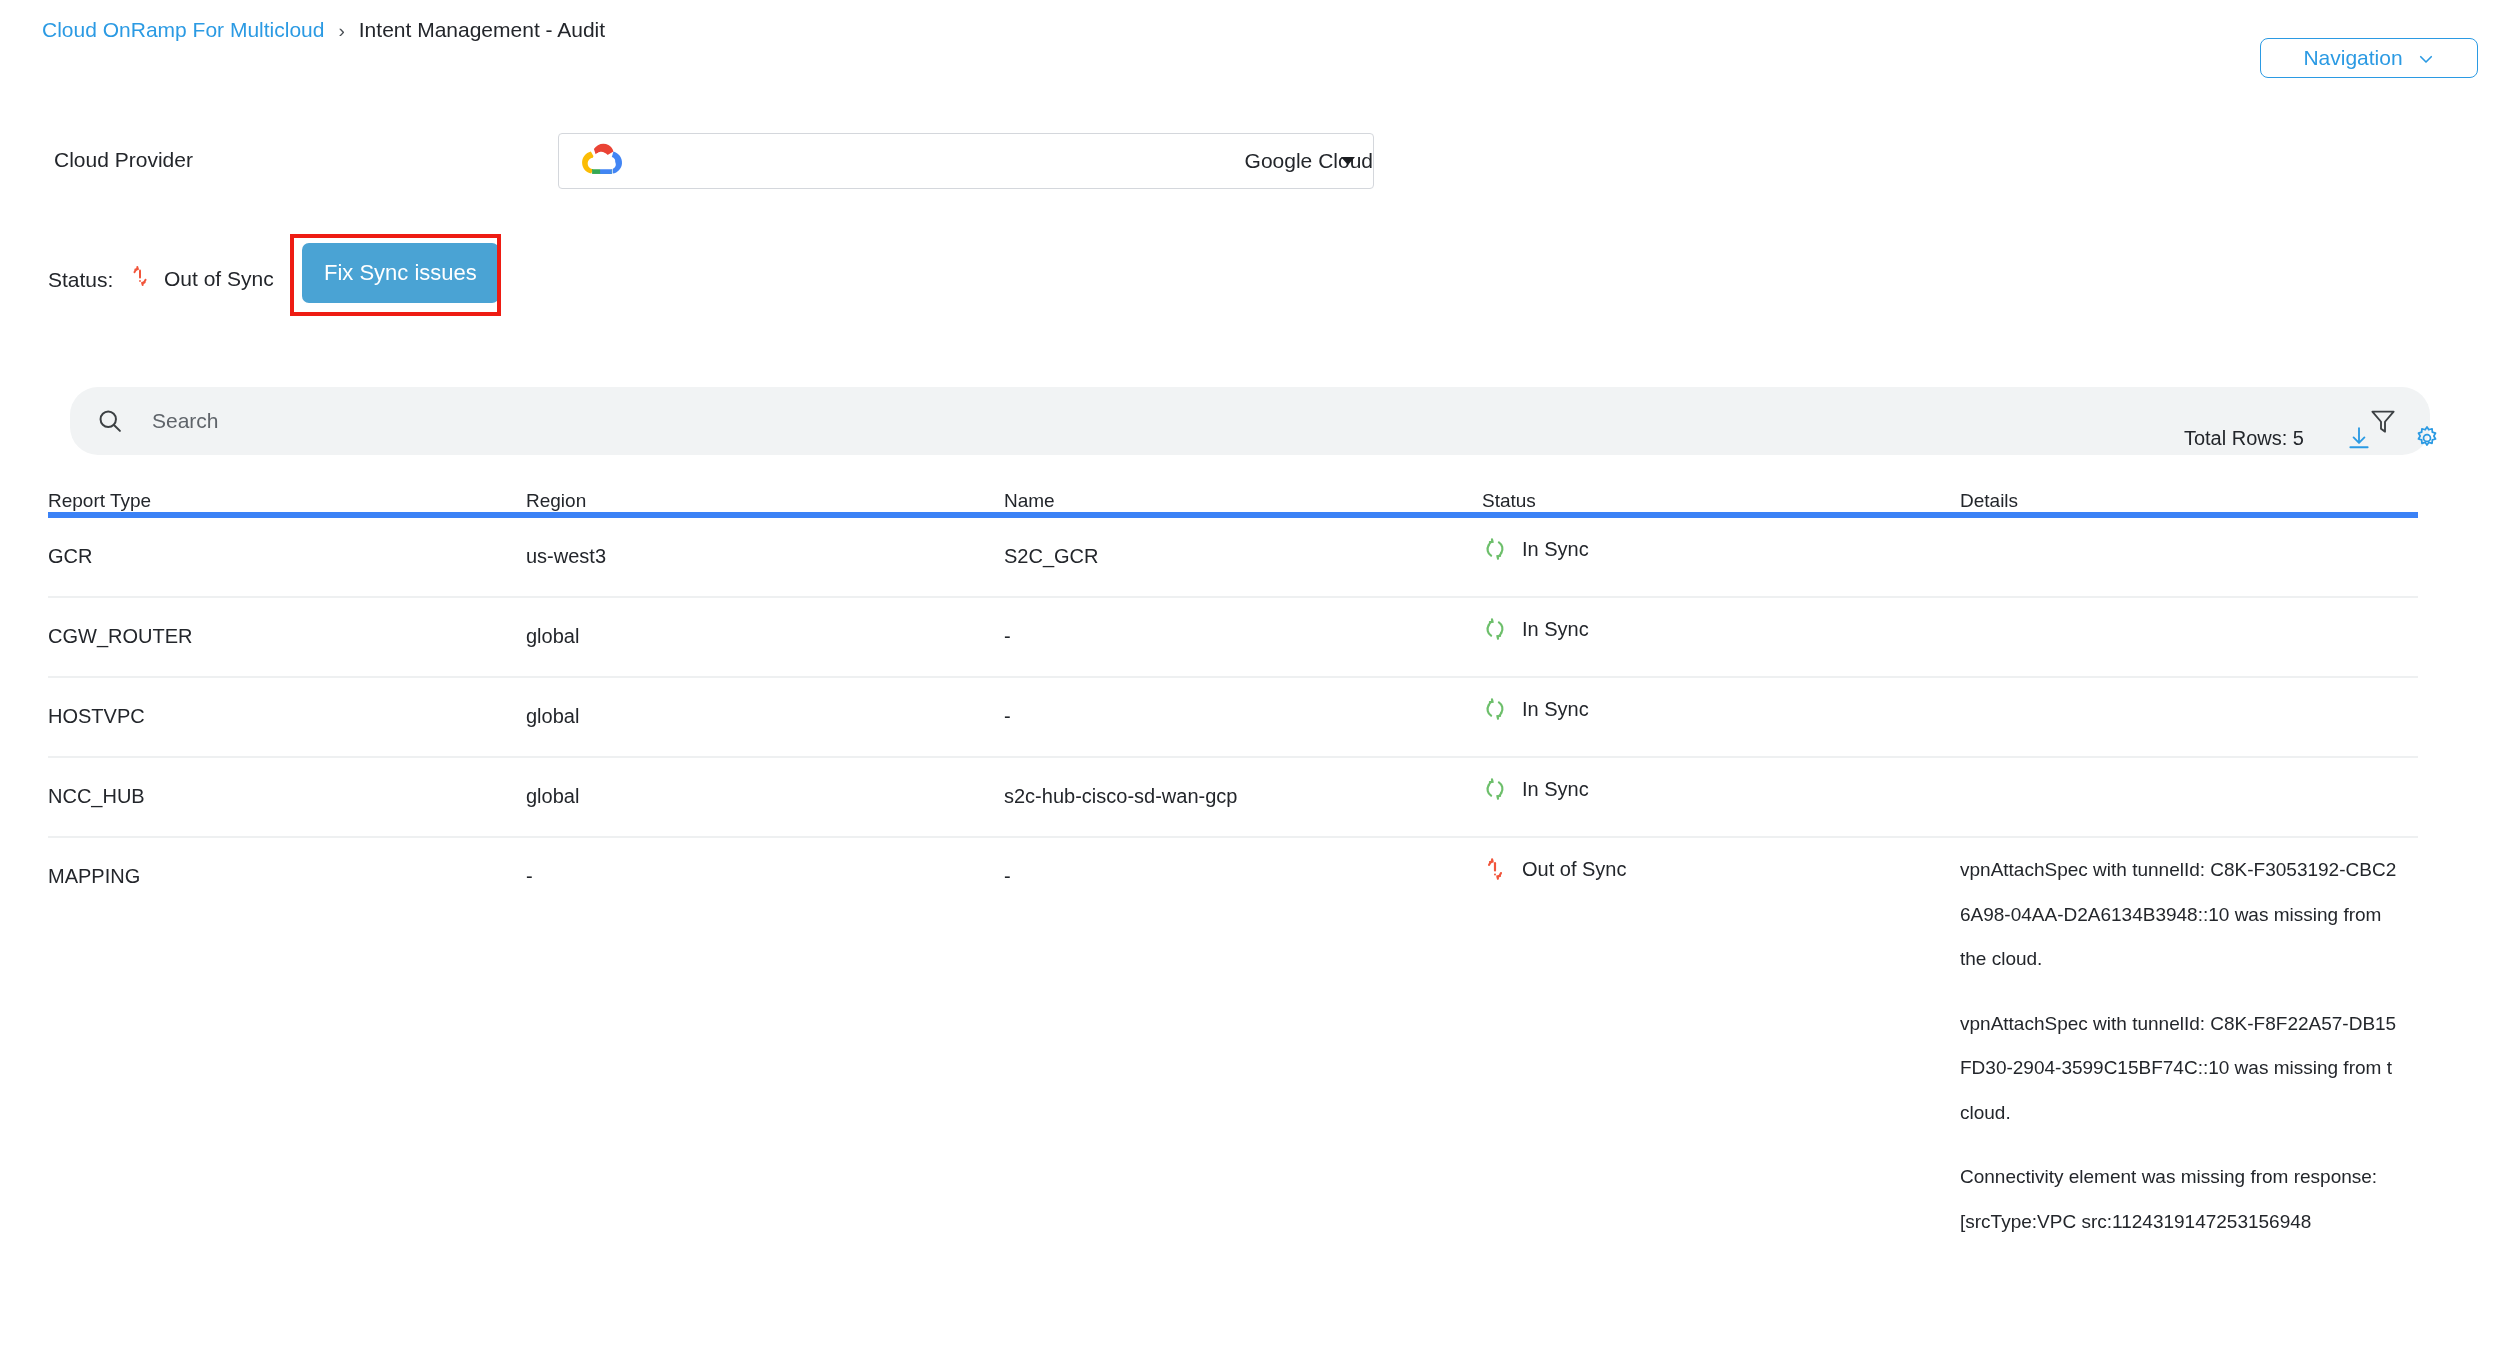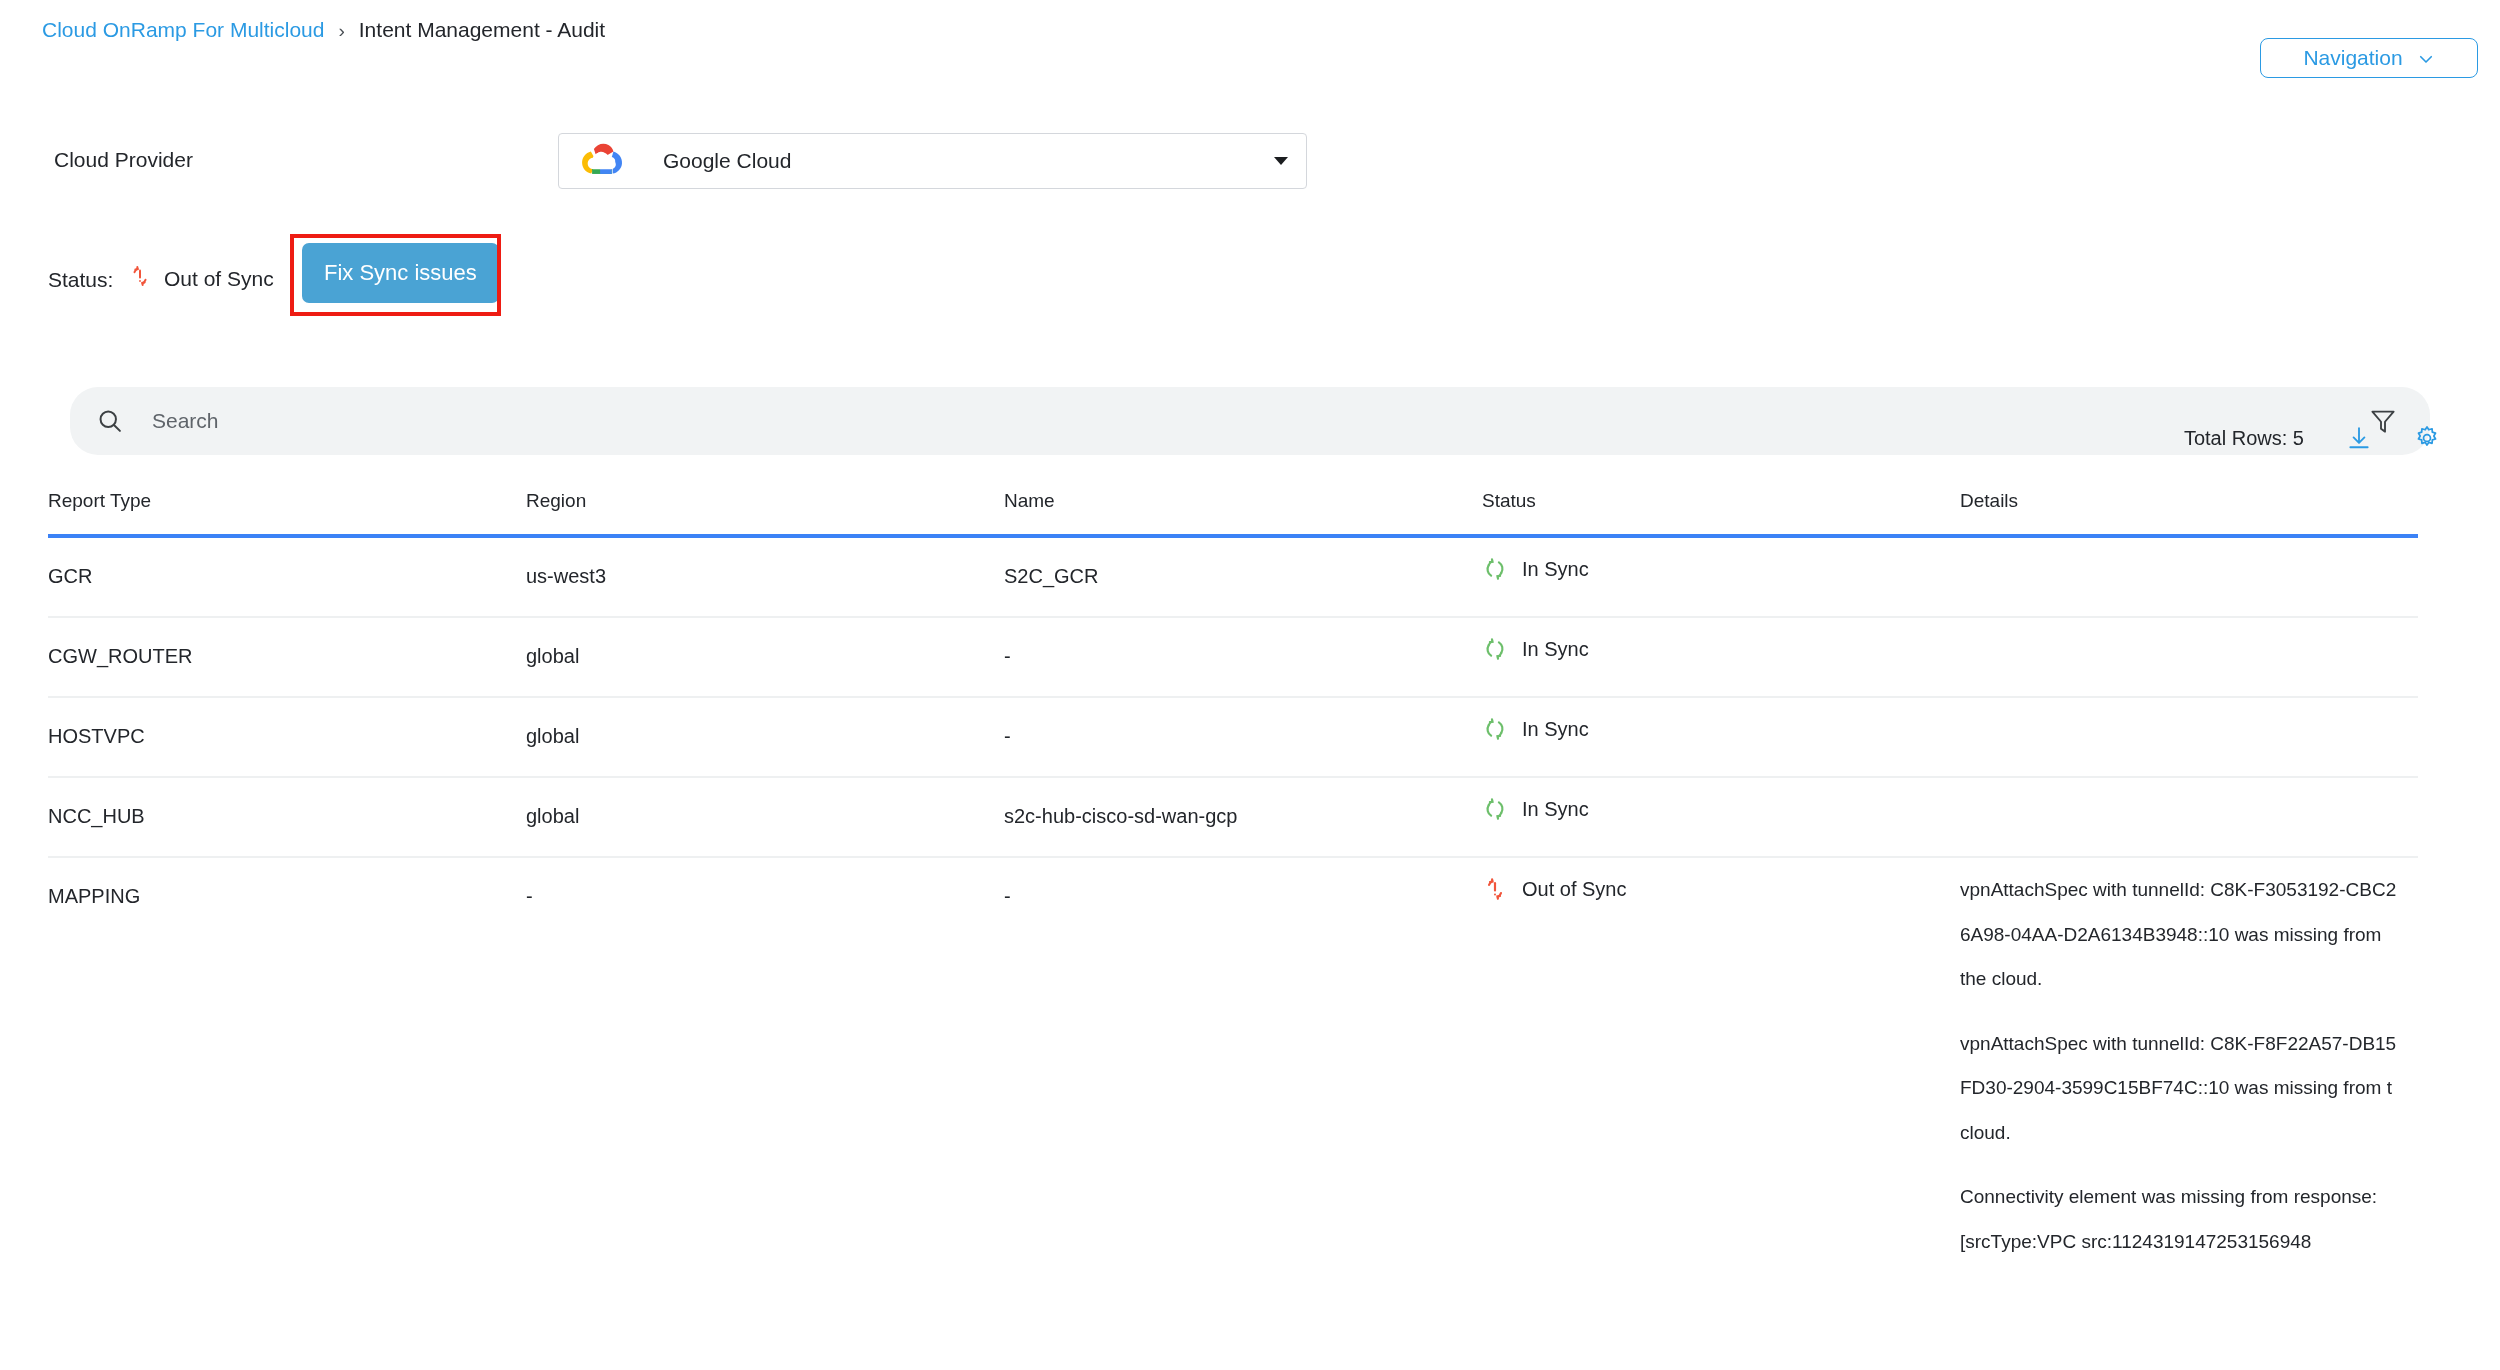--- a/index.html
+++ b/index.html
@@ -35,25 +35,26 @@
   }
   .nav-chevron { display:inline-block; width: 18px; height: 18px; }
 
   
   .cp-label {
     position: absolute; left: 54px; top: 148px;
     font-size: 21px; color: #23262b;
   }
   .cp-select {
     position: absolute; left: 558px; top: 133px;
-    width: 749px; height: 56px;
+    width: 816px; height: 56px;
     border: 1px solid #d4d7dc; border-radius: 4px;
     background: #fff;
     display: flex; align-items: center;
     cursor: pointer;
+    justify-content: space-between;
   }
   .gcp-logo { margin-left: 20px; width: 46px; height: 40px; flex: 0 0 auto; }
   .cp-value { margin-left: 38px; font-size: 21px; color: #23262b; }
   .cp-caret {
     position: absolute; right: 18px; top: 50%; transform: translateY(-50%);
     width: 0; height: 0;
     border-left: 7px solid transparent;
     border-right: 7px solid transparent;
     border-top: 8px solid #1b1d20;
   }
@@ -105,22 +106,21 @@
     position: absolute; right: 60px; top: 425px;
     display: flex; align-items: center; gap: 42px;
   }
   .total-rows { font-size: 20px; color: #23262b; white-space: nowrap; }
   .ico-btn { width: 26px; height: 26px; cursor: pointer; }
 
   
   .table { position: absolute; left: 48px; top: 490px; width: 2370px; }
   .thead {
     display: flex; align-items: flex-start;
-    padding-bottom: 22px;
-    border-bottom: 4px solid #3b82f6;
+    border-bottom: 6px solid #3b82f6;
     font-size: 19px; color: #23262b;
   }
   .trow {
     display: flex; align-items: flex-start;
     border-bottom: 2px solid #eef0f1;
     font-size: 20px; color: #23262b;
   }
   .trow.last { border-bottom: none; }
   .c-report { width: 478px; flex: 0 0 478px; }
   .c-region { width: 478px; flex: 0 0 478px; }

